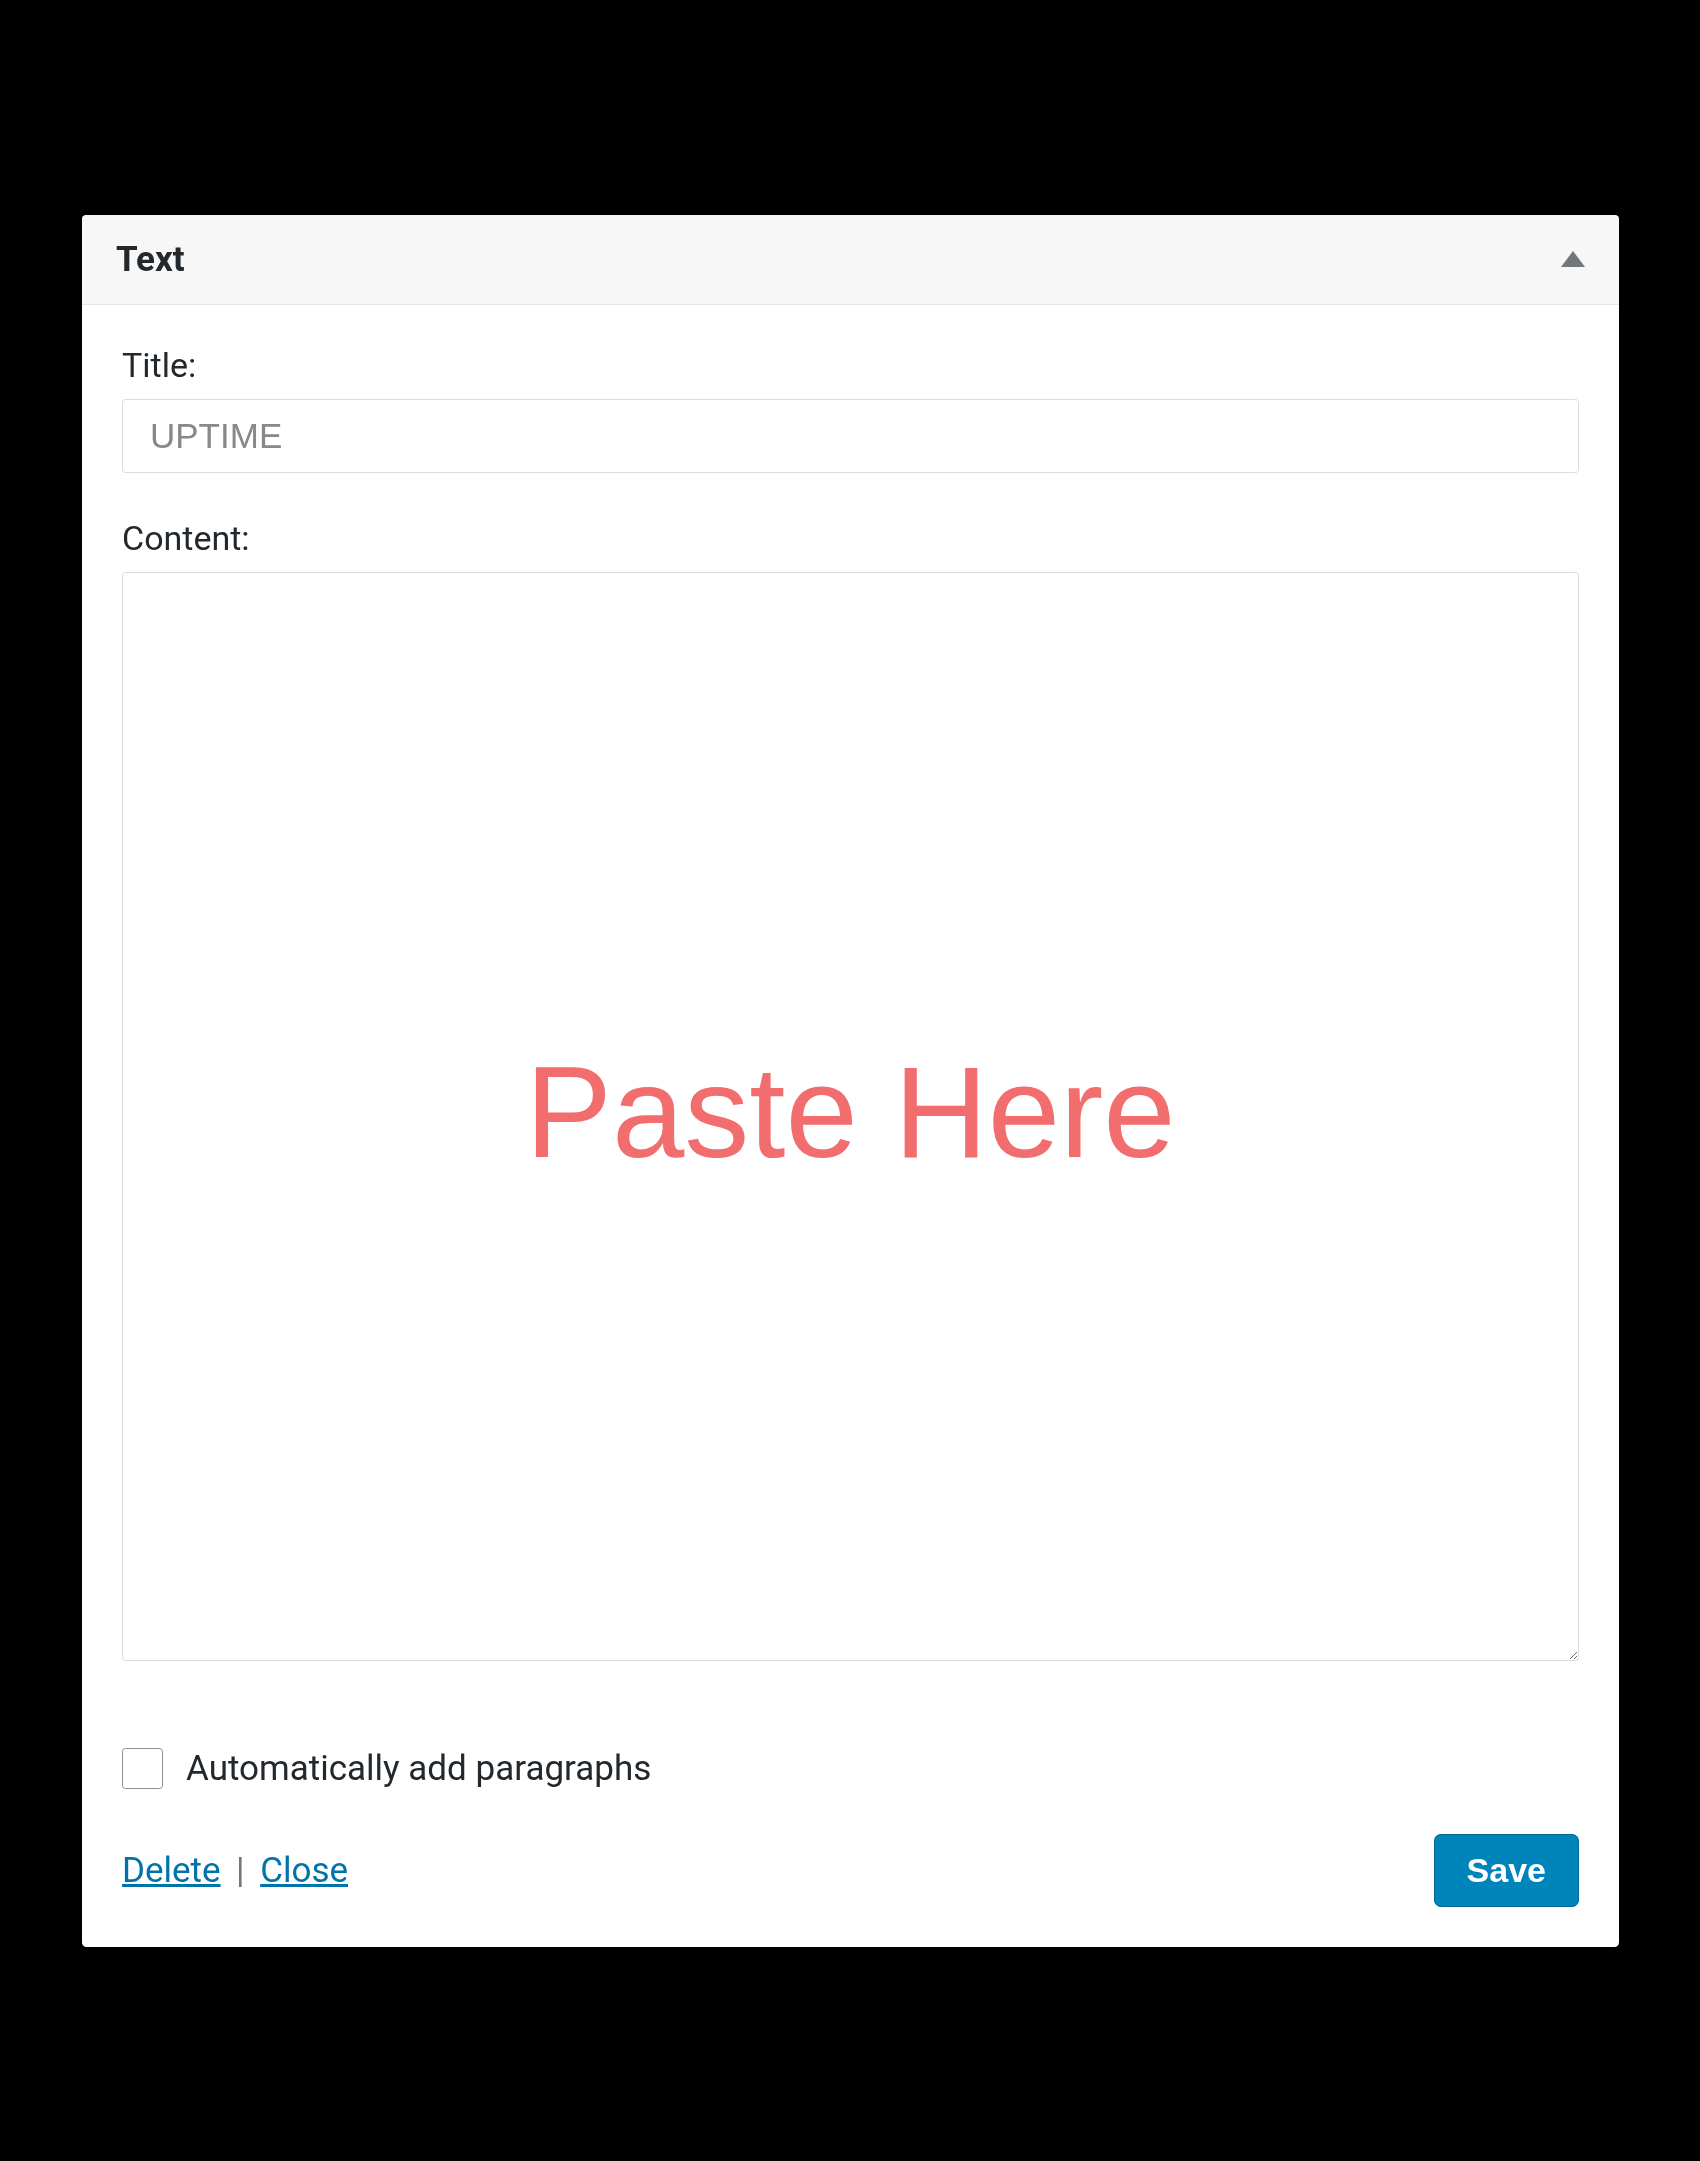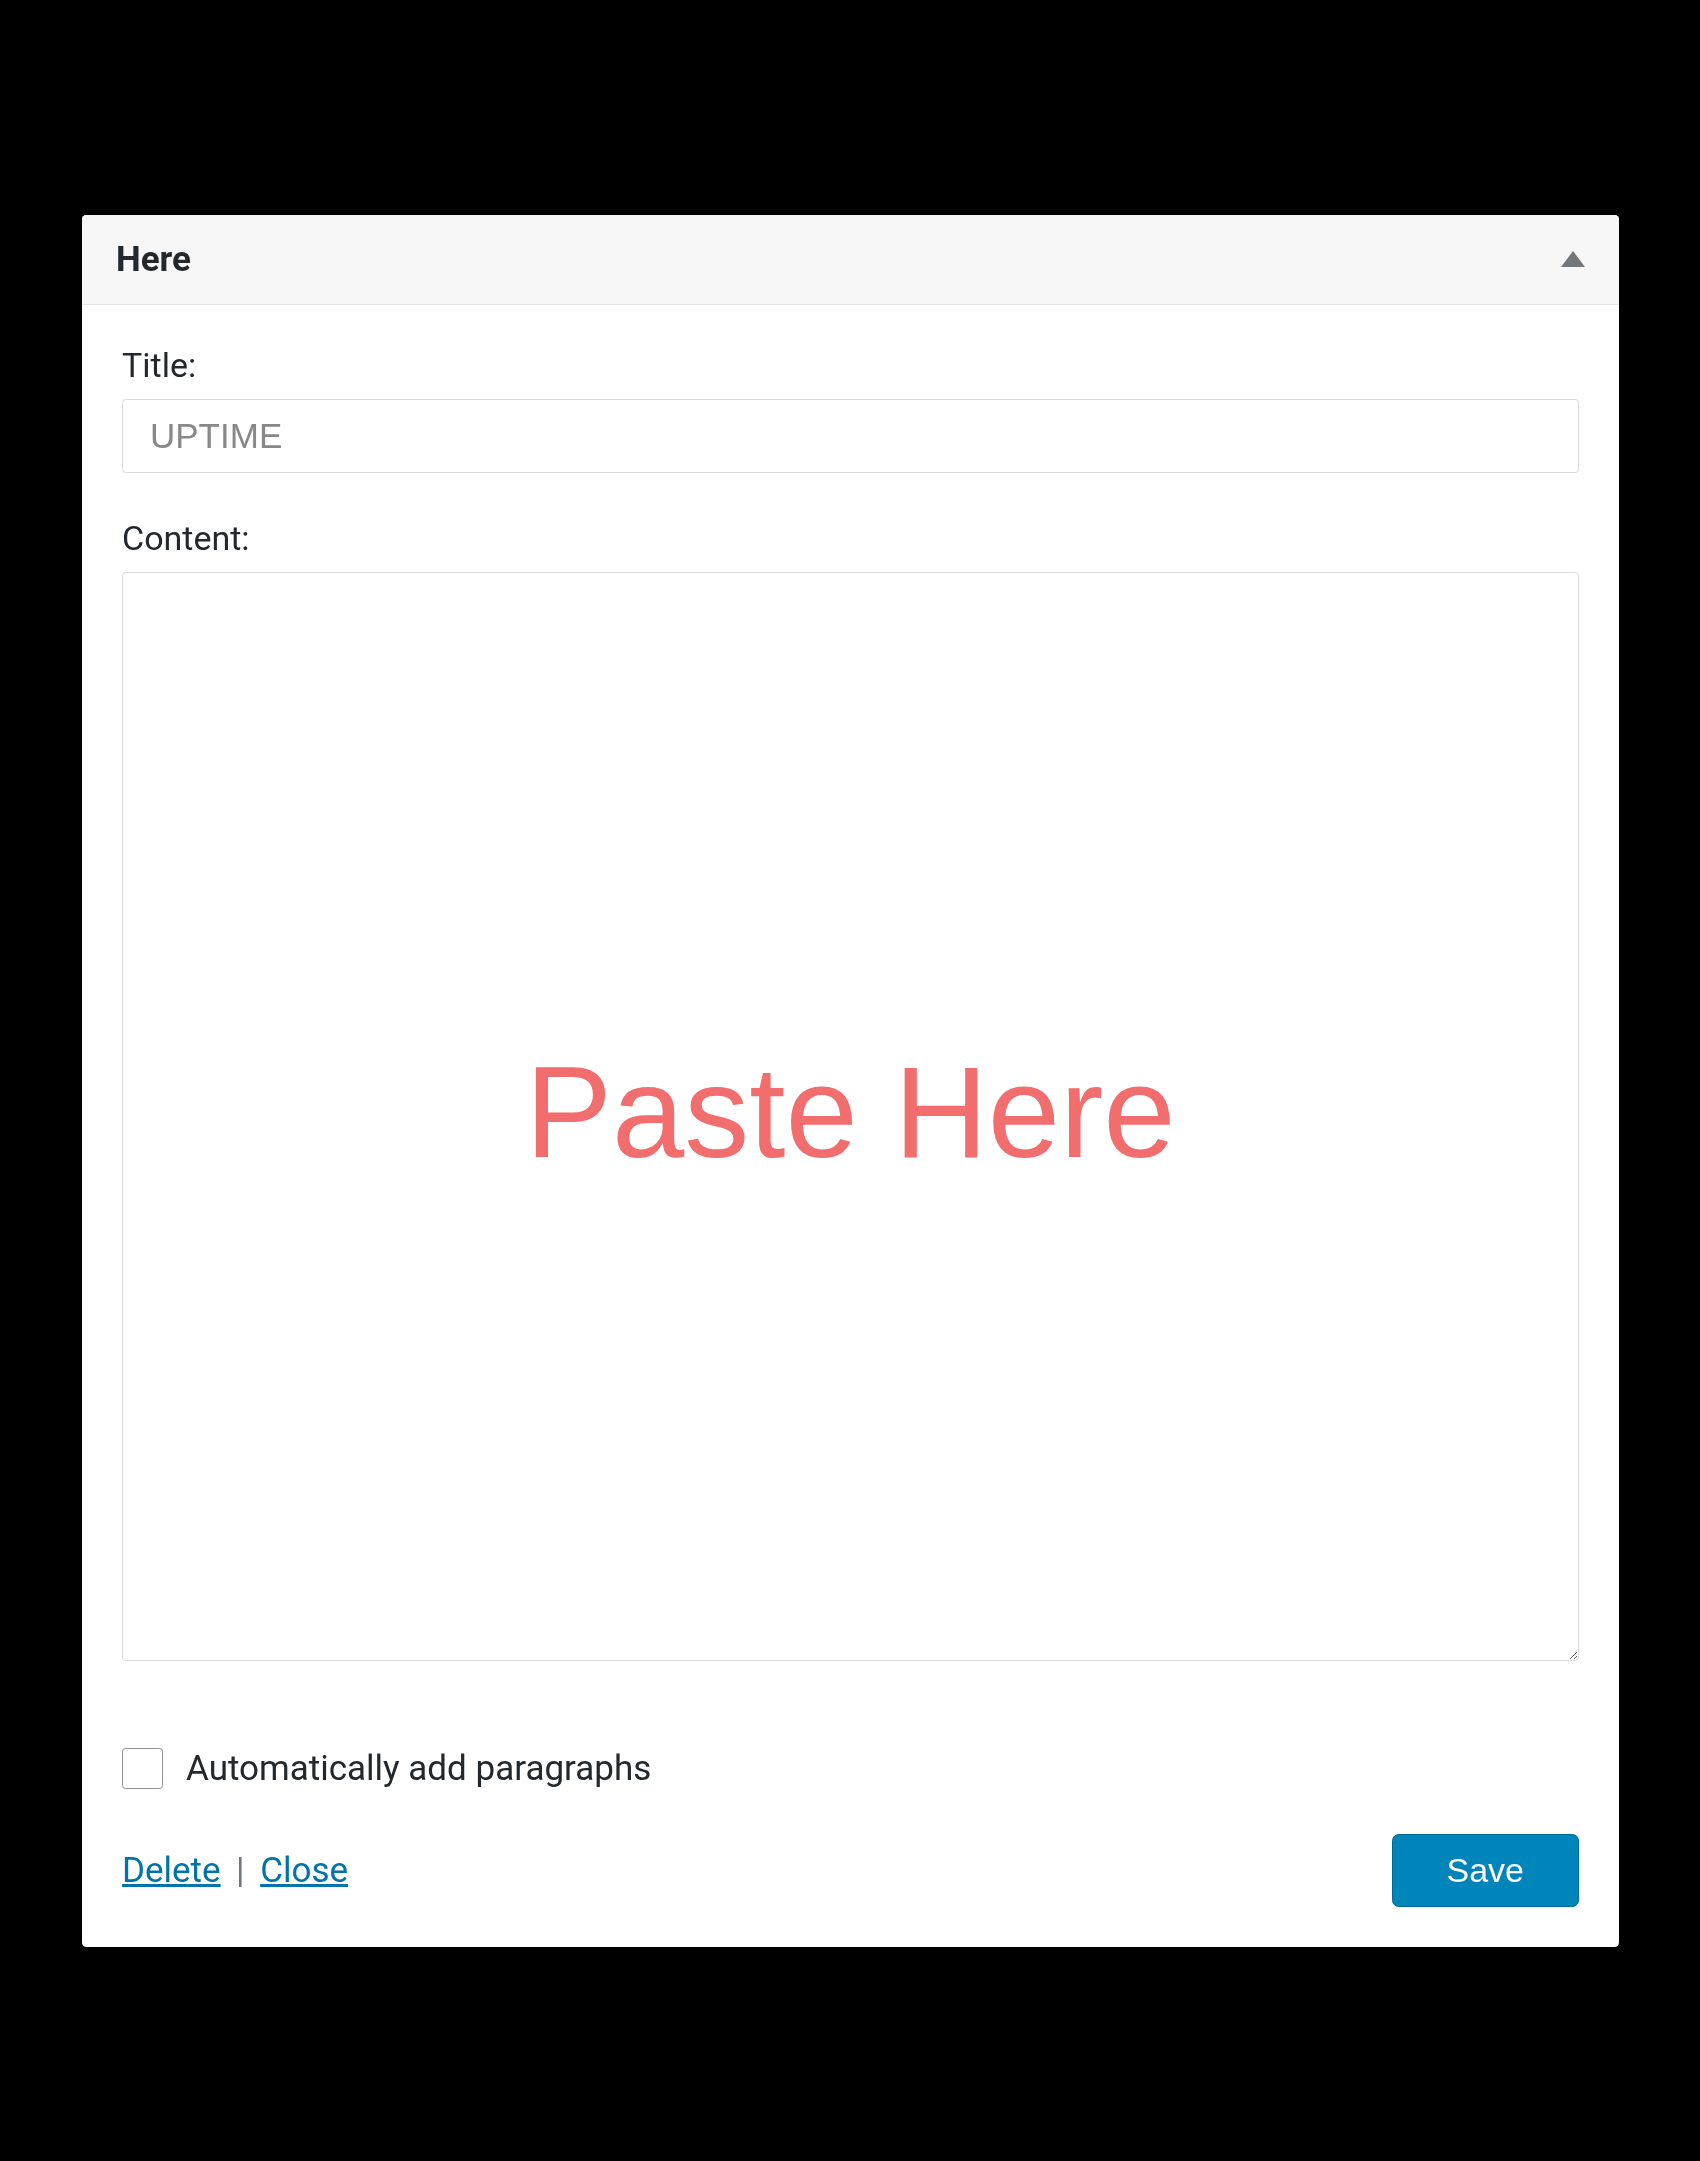--- a/index.html
+++ b/index.html
@@ -150,33 +150,33 @@
     .footer-sep {
       color: #72777c;
       margin: 0 6.8px;
     }
     
     .save-button {
       background: #0085ba;
       border: 1.1px solid #006799;
       color: #fff;
       font-size: 34px;
-      padding: 16px 54px;
+      padding: 16px 32px;
       border-radius: 6.8px;
       cursor: pointer;
-      font-weight: 400;
+      font-weight: 700;
     }
   </style>
 </head>
 <body>
 
 <div class="widget-panel">
 
   <div class="widget-header">
-    <span class="widget-title">Here</span>
+    <span class="widget-title">Text</span>
     <span class="collapse-icon"></span>
   </div>
 
   <div class="widget-body">
     
     <label class="field-label">Title:</label>
     <input type="text" class="title-input" value="UPTIME" style="">
     
     <label class="field-label">Content:</label>
     <div class="textarea-wrapper">

